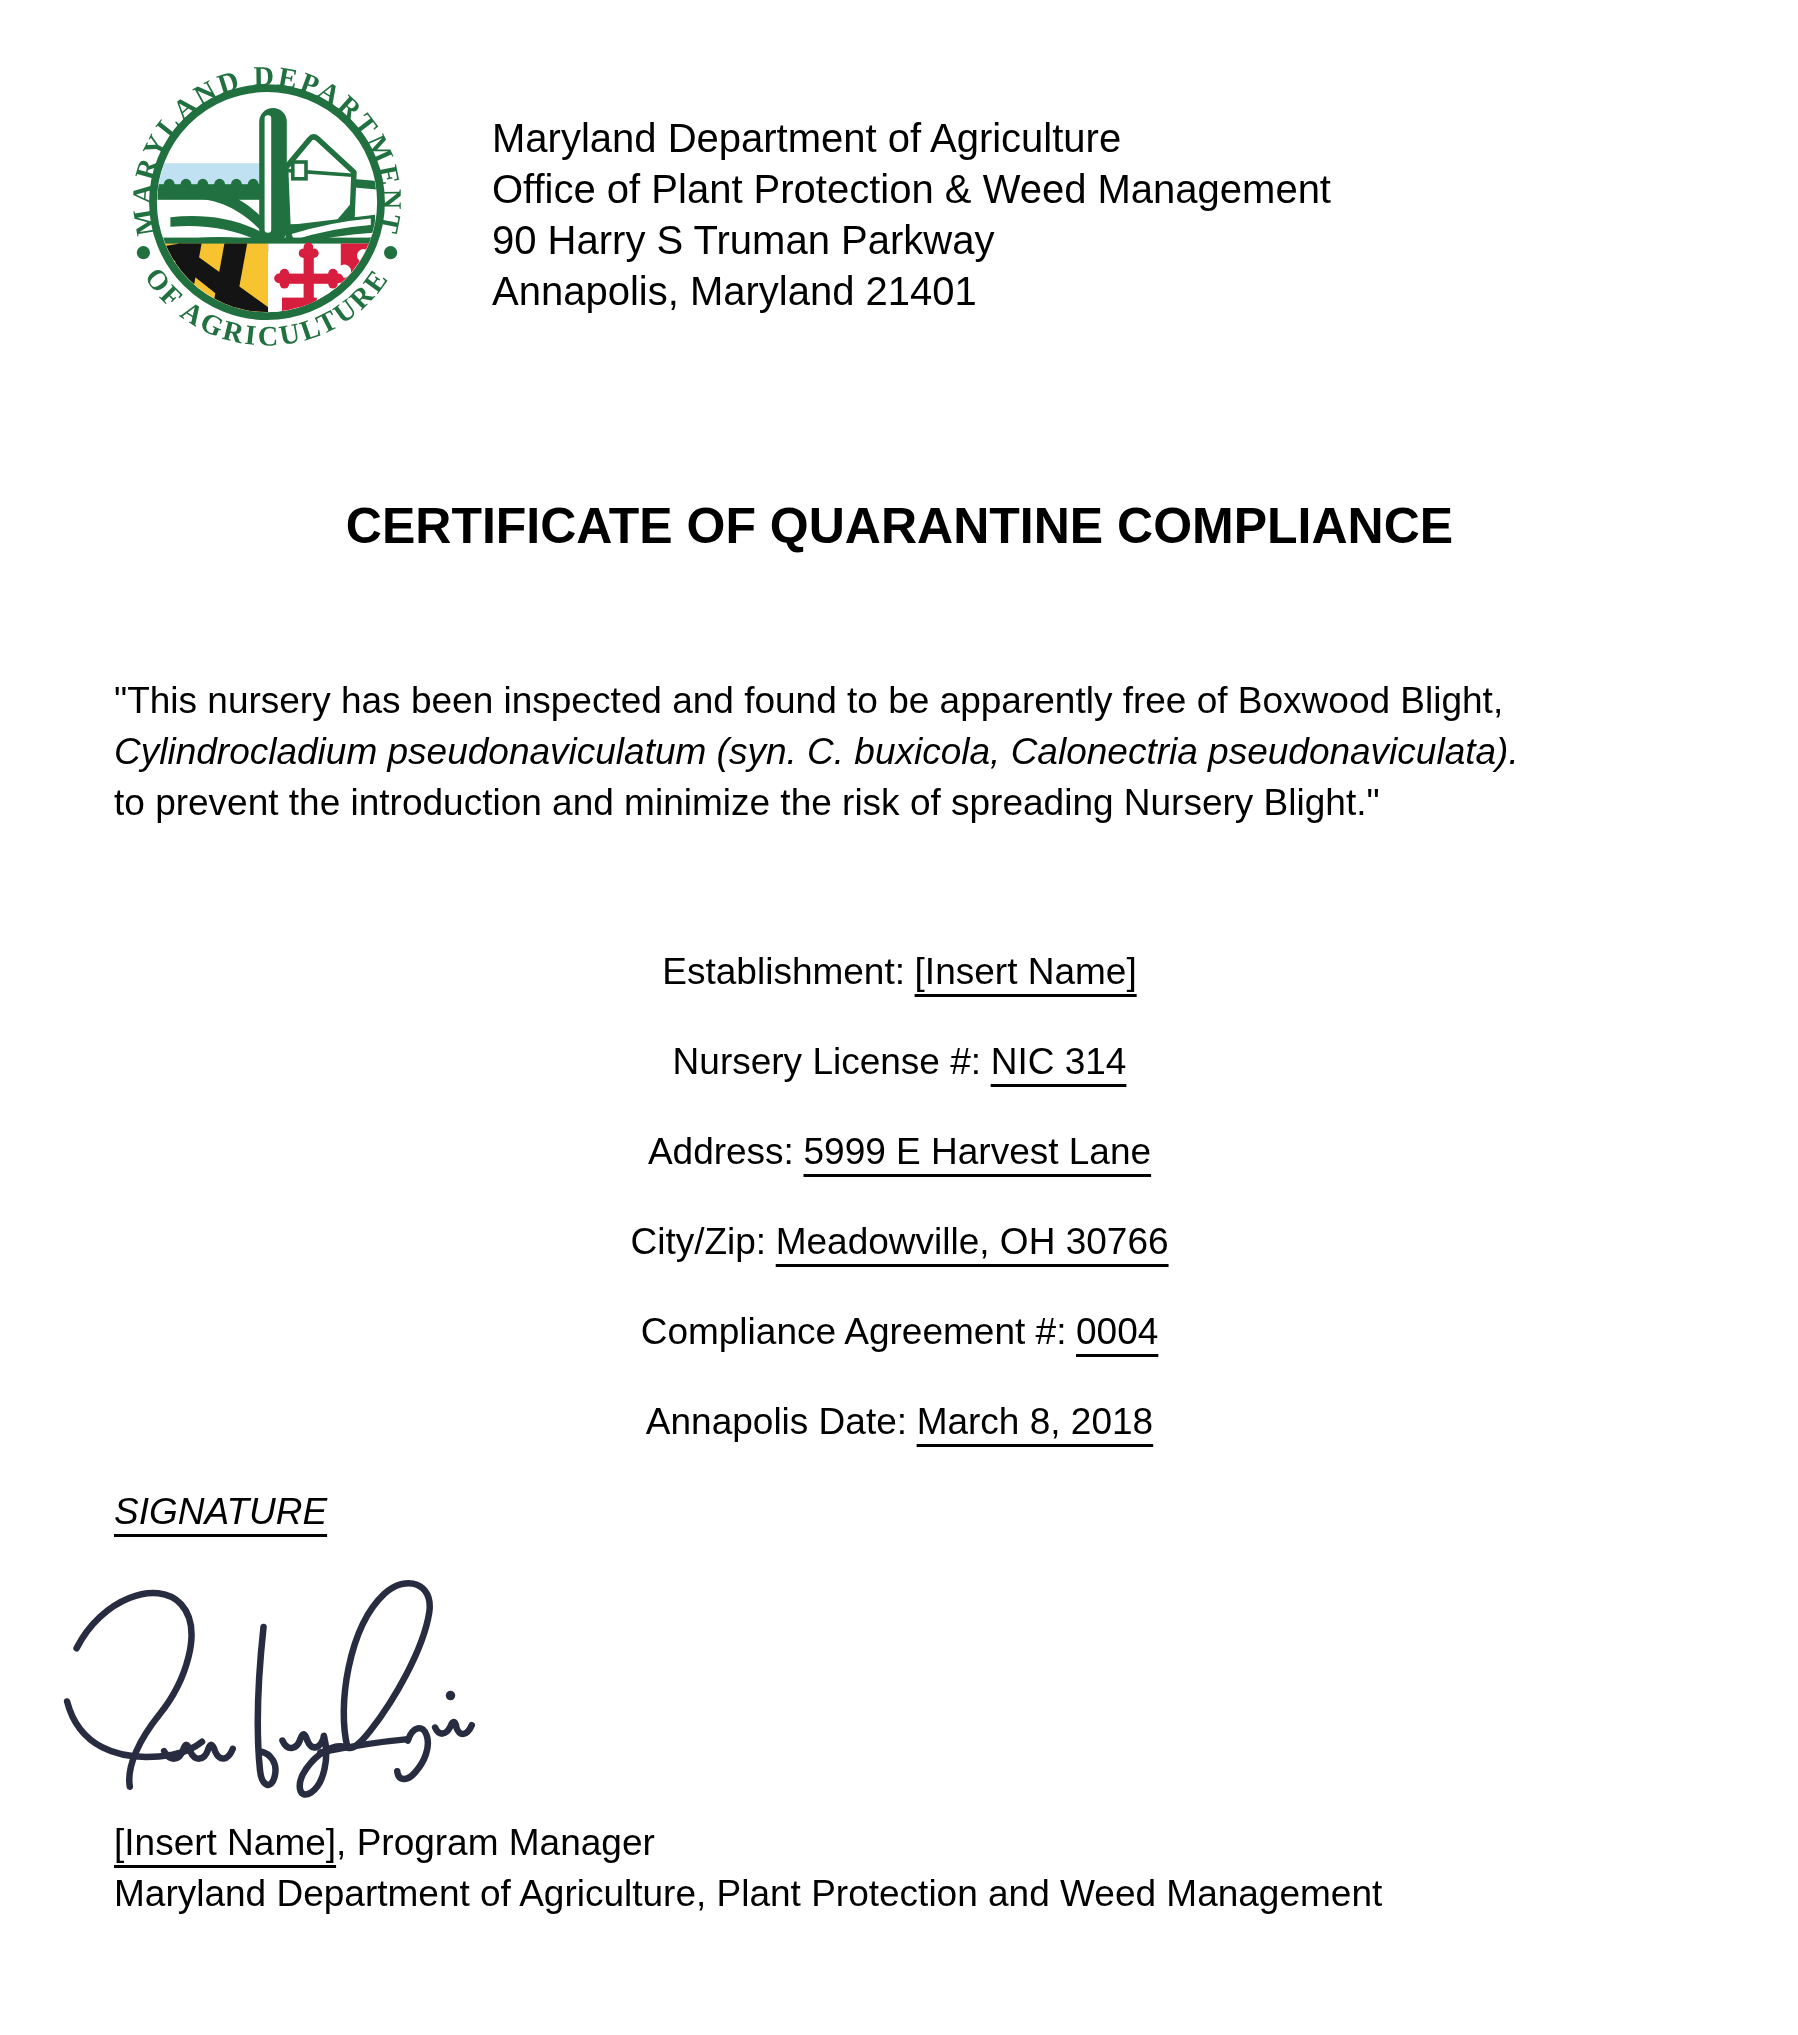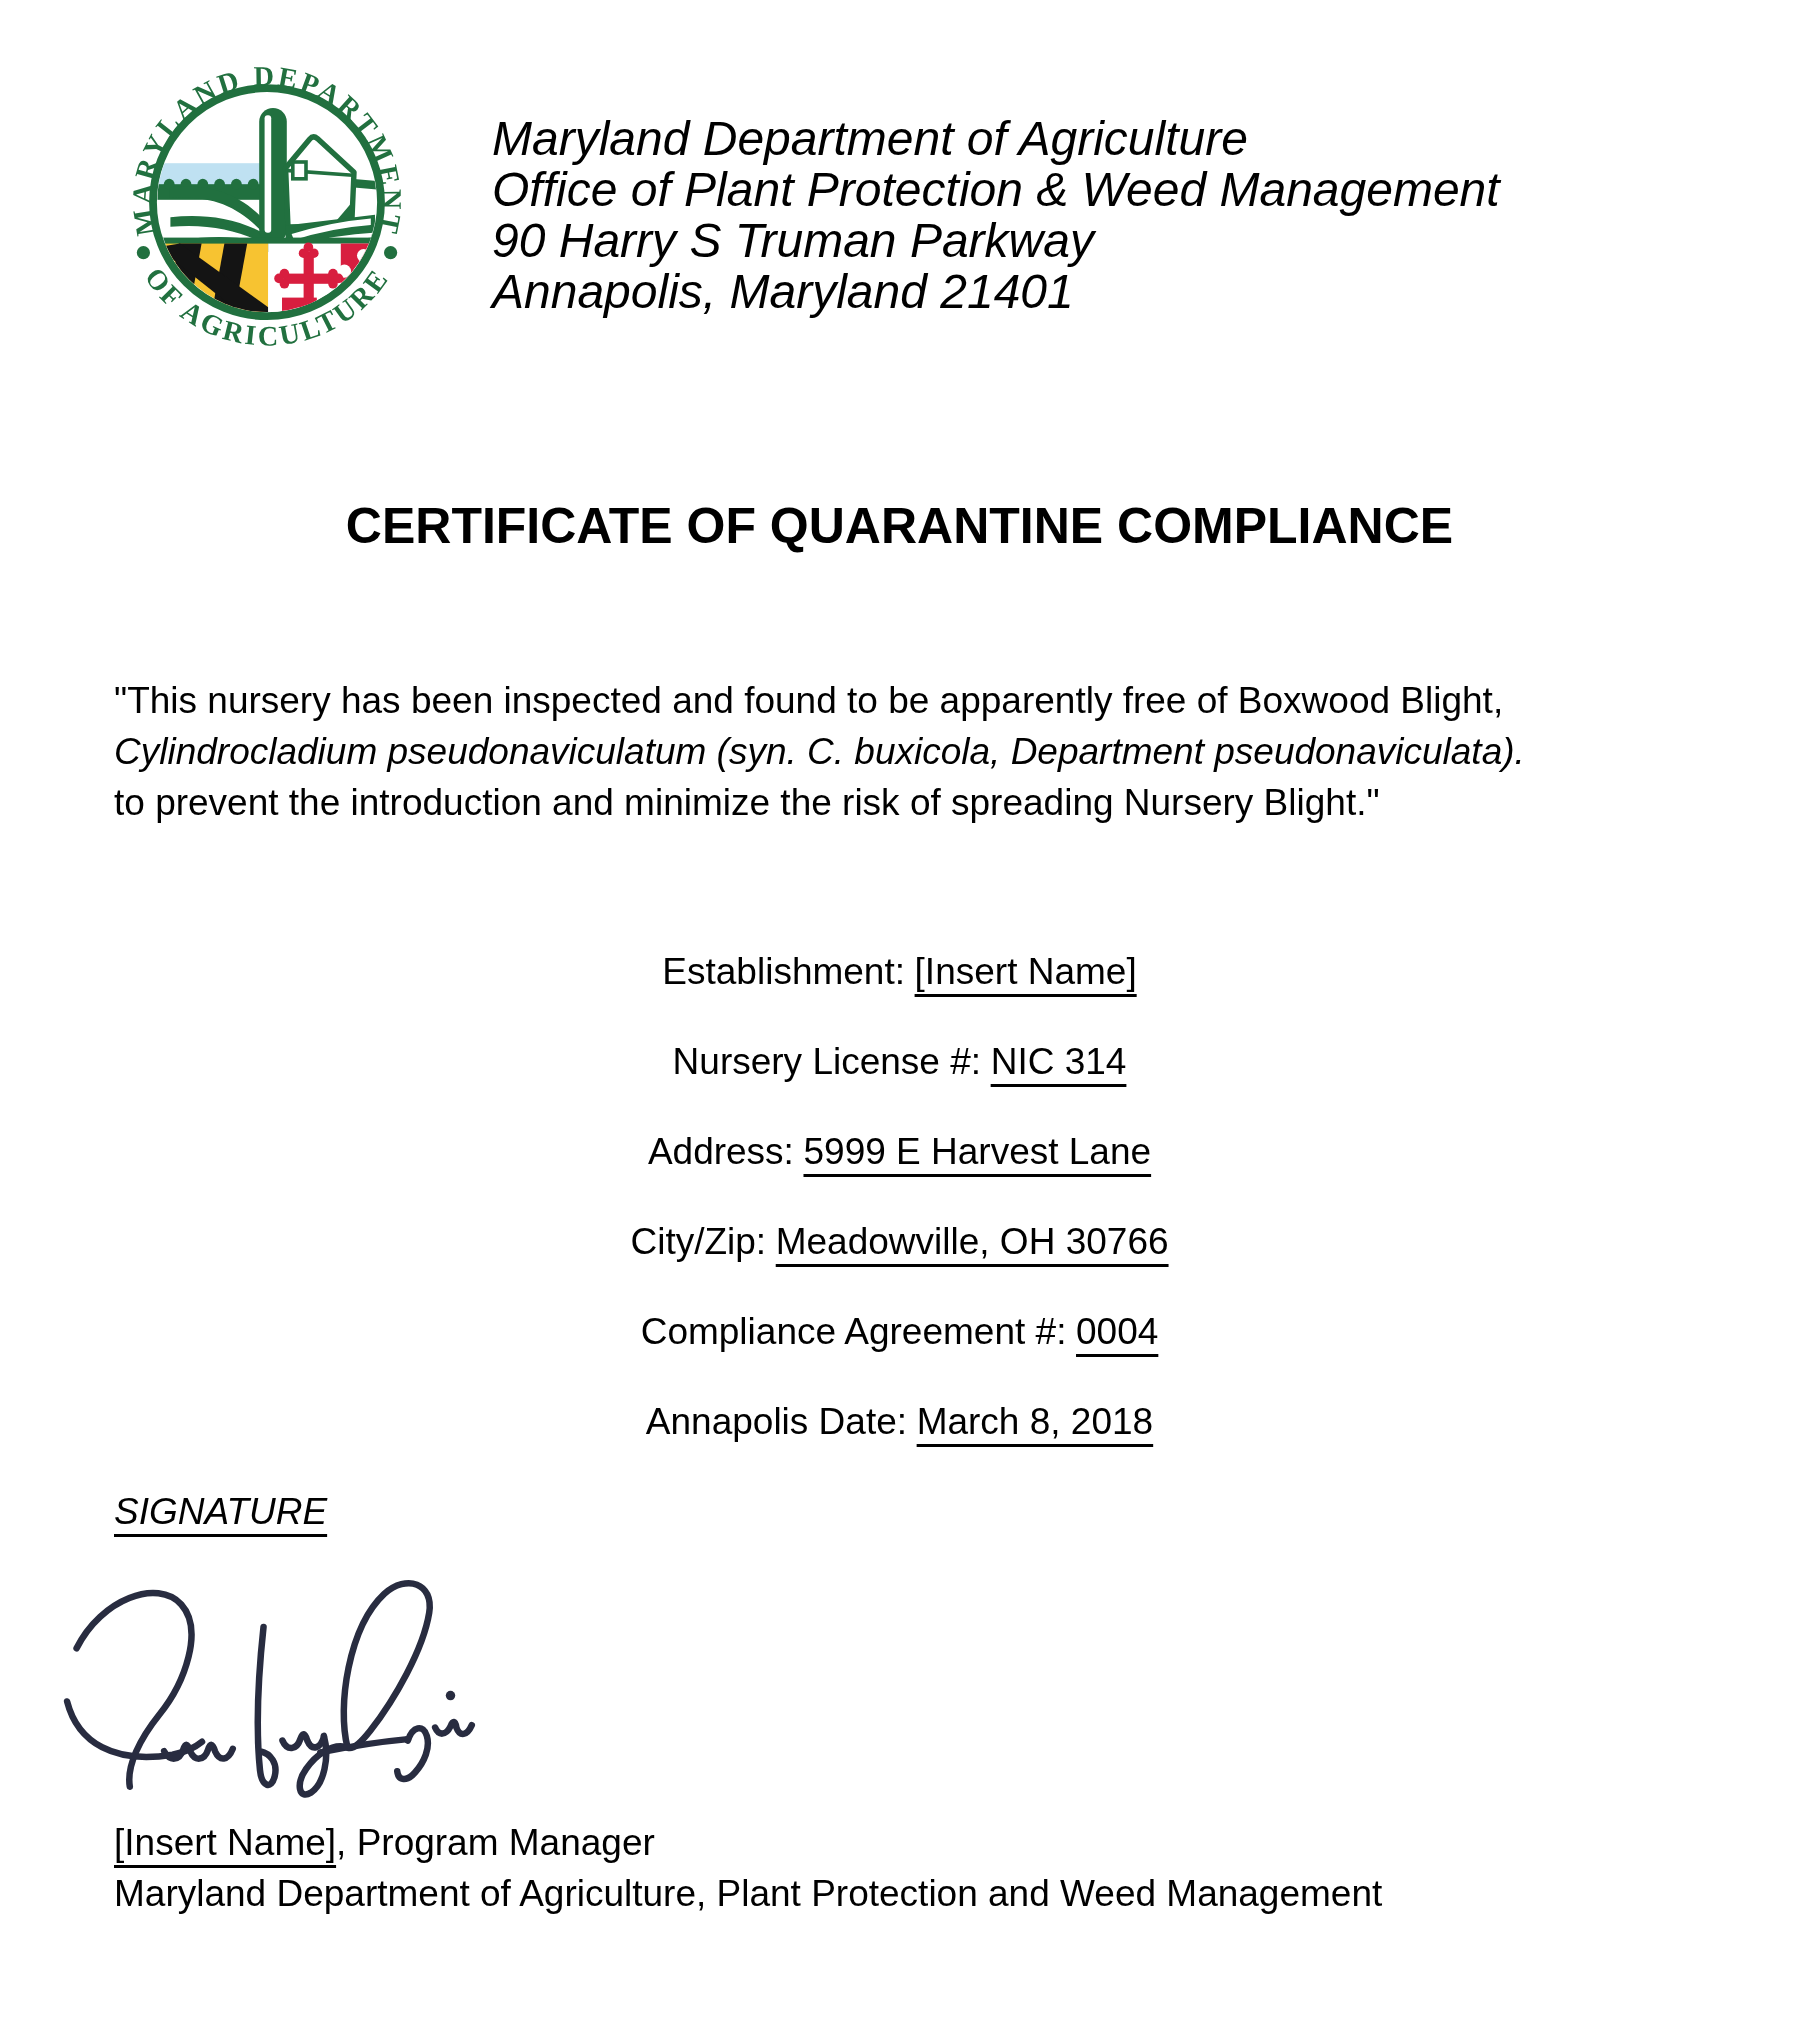--- a/index.html
+++ b/index.html
@@ -4,21 +4,21 @@
 <style>
   html,body { margin:0; padding:0; background:#ffffff; }
   .page {
     position:relative; width:1799px; height:2035px; overflow:hidden;
     background:#ffffff; color:var(--text,#000);
     font-family:"Liberation Sans", sans-serif;
   }
   
   .header { display:flex; align-items:flex-start; padding:36px 0 0 102px; }
   .logo-svg { width:330px; height:330px; flex:0 0 auto; }
-  .addr { margin:77px 1px 0 60px; font-style:italic; font-size:48px; line-height:51px; }
+  .addr { margin:77px 1px 0 60px; font-size:40px; line-height:51px; }
   
   .title { margin:131px 0 0 0; text-align:center; font-size:50px; font-weight:700; letter-spacing:0; }
   
   .statement { margin:120px 96px 0 114px; font-size:37px; line-height:51px; white-space:nowrap; }
   .italic { font-style:italic; }
   
   .fields { margin:118px 114px 8px 114px; font-size:37px;text-align:center; }
   .field { line-height:51px; margin-bottom:39px; white-space:nowrap; }
   .fvalue { margin-left:9.6px; }
   .u { text-decoration:underline; text-decoration-thickness:3px; text-underline-offset:9.6px; }
@@ -132,21 +132,21 @@
       <div>Office of Plant Protection &amp; Weed Management</div>
       <div>90 Harry S Truman Parkway</div>
       <div>Annapolis, Maryland 21401</div>
     </div>
   </header>
 
   <h1 class="title">CERTIFICATE OF QUARANTINE COMPLIANCE</h1>
 
   <div class="statement">
     <div>"This nursery has been inspected and found to be apparently free of Boxwood Blight,</div>
-    <div class="italic">Cylindrocladium pseudonaviculatum (syn. C. buxicola, Department pseudonaviculata).</div>
+    <div class="italic">Cylindrocladium pseudonaviculatum (syn. C. buxicola, Calonectria pseudonaviculata).</div>
     <div>to prevent the introduction and minimize the risk of spreading Nursery Blight."</div>
   </div>
 
   <div class="fields">
     <div class="field">
       <span class="flabel">Establishment:</span><span class="fvalue u">[Insert Name]</span>
     </div>
     <div class="field">
       <span class="flabel">Nursery License #:</span><span class="fvalue u">NIC 314</span>
     </div>

